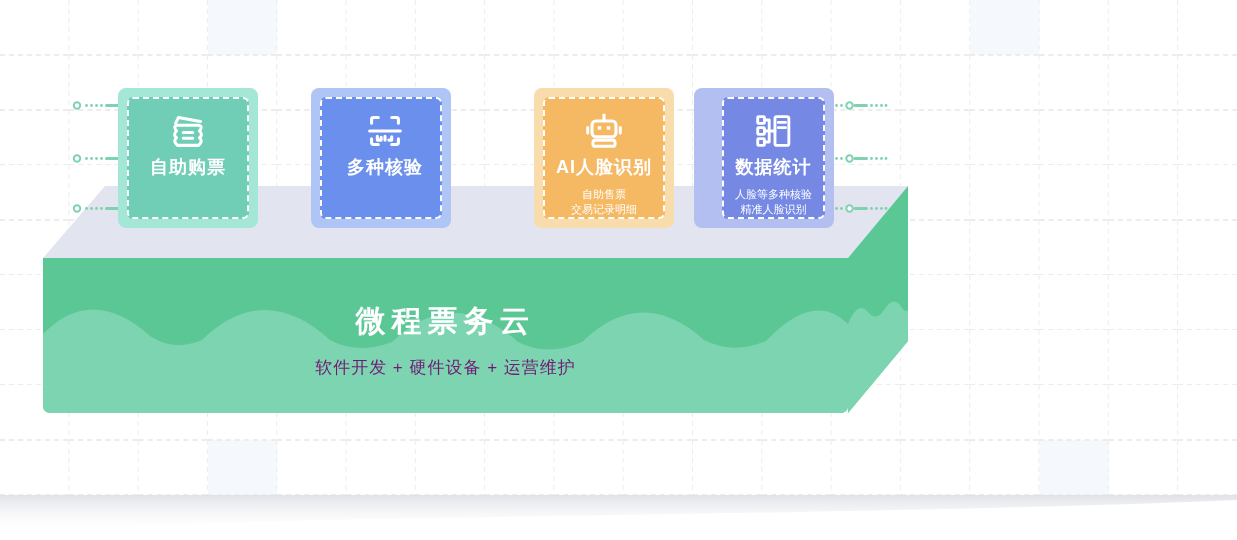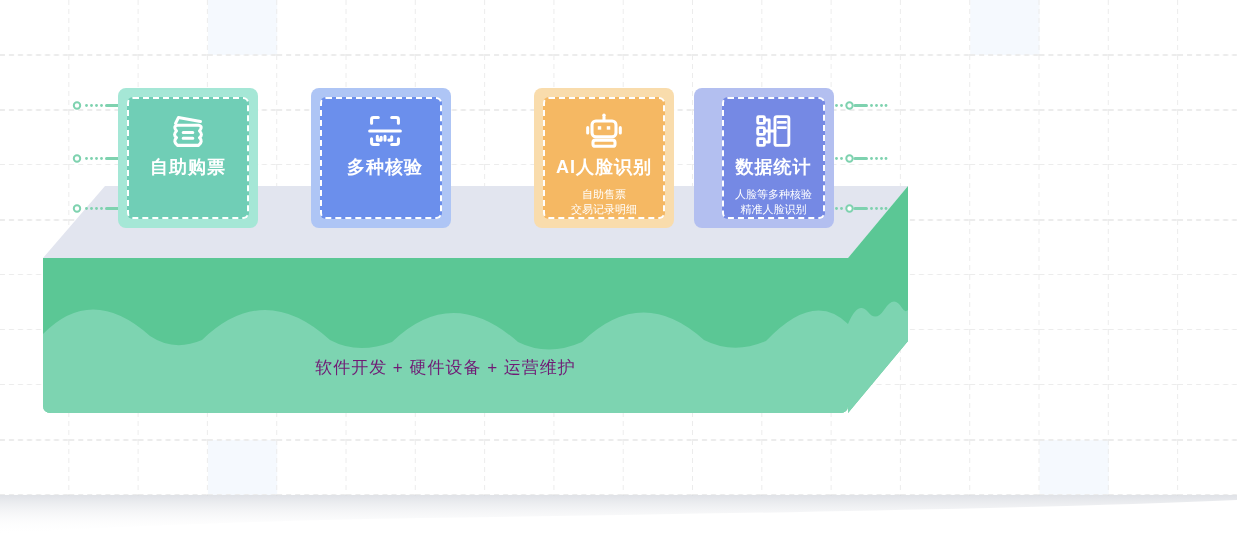--- a/index.html
+++ b/index.html
@@ -199,15 +199,16 @@
         </svg>
       </div>
       <div class="card-title">数据统计</div>
       <div class="card-desc">
         <div>人脸等多种核验</div>
         <div>精准人脸识别</div>
       </div>
     </div>
   </div>
 
+  <div class="platform-title">微程票务云</div>
   <div class="platform-sub">软件开发 + 硬件设备 + 运营维护</div>
 
 </div>
 
 </body></html>

